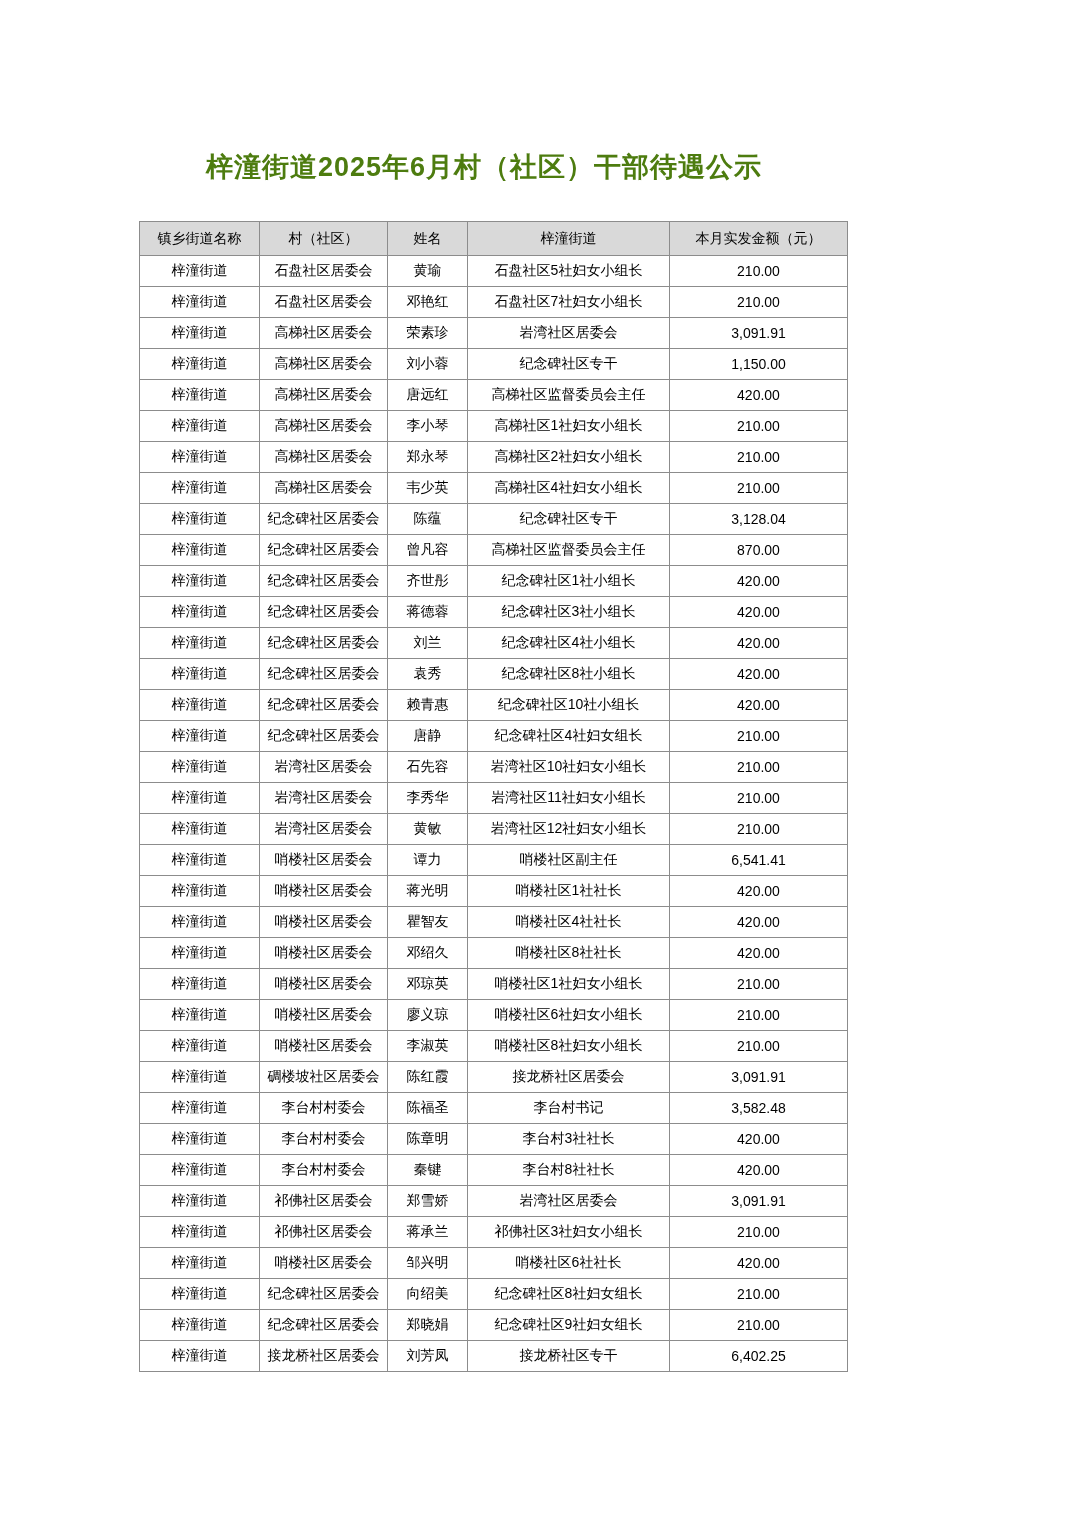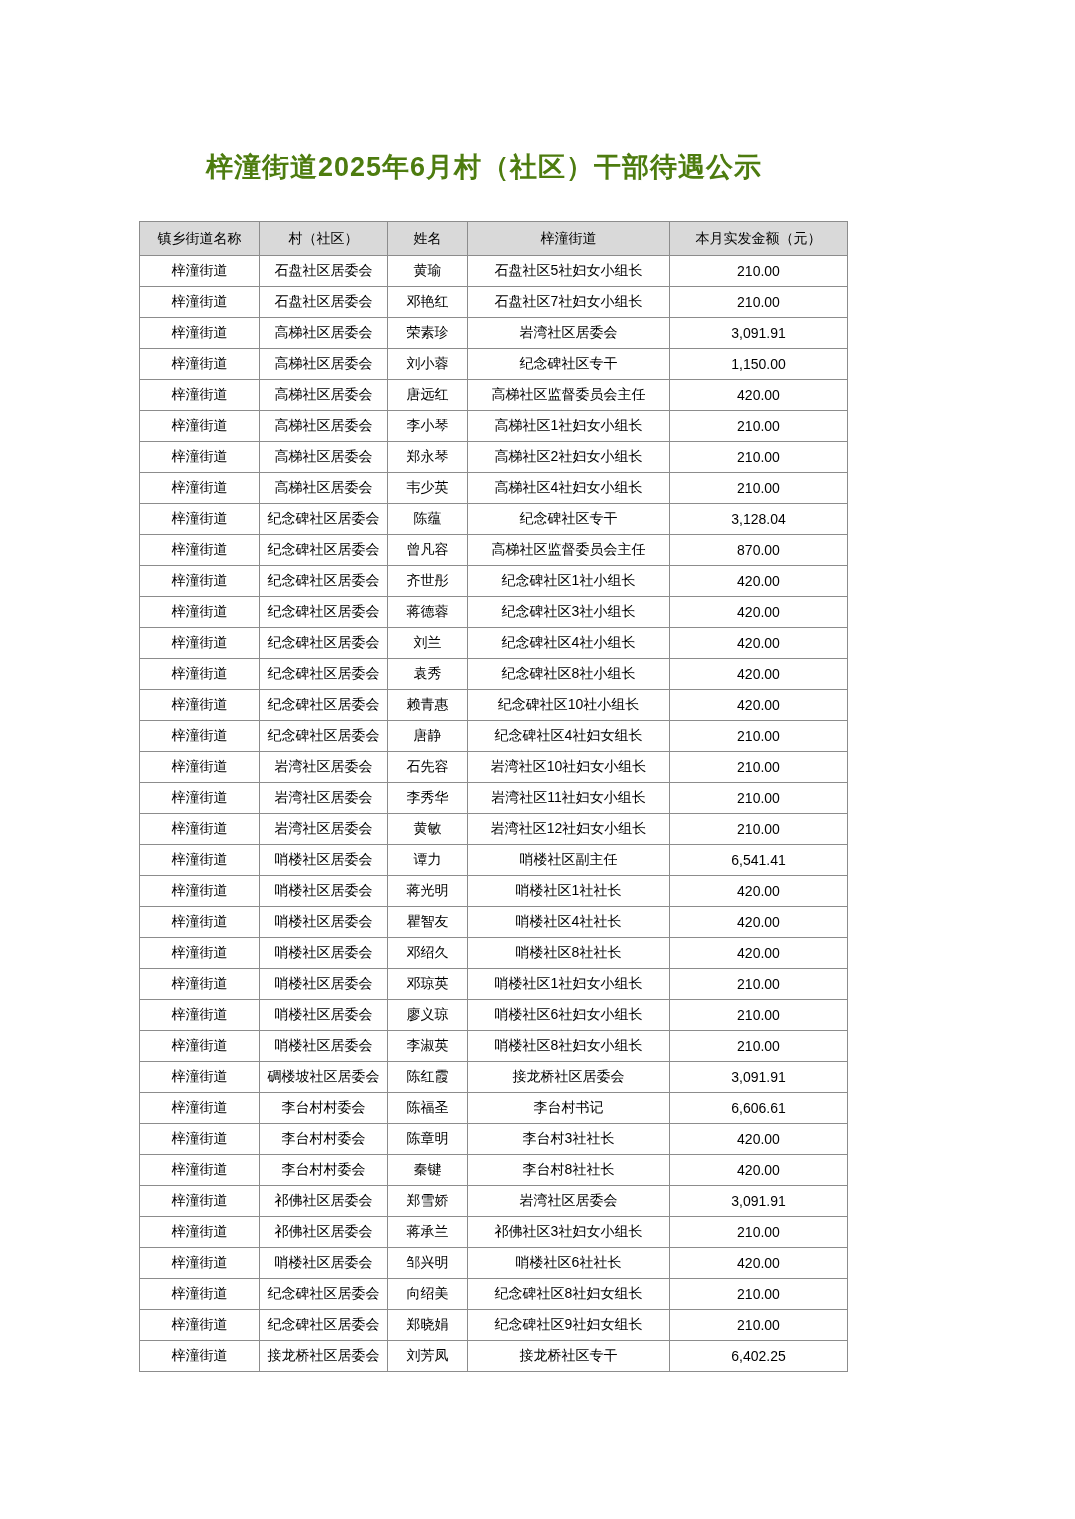--- a/index.html
+++ b/index.html
@@ -276,21 +276,21 @@
             <td>碉楼坡社区居委会</td>
             <td>陈红霞</td>
             <td>接龙桥社区居委会</td>
             <td>3,091.91</td>
           </tr>
           <tr>
             <td>梓潼街道</td>
             <td>李台村村委会</td>
             <td>陈福圣</td>
             <td>李台村书记</td>
-            <td>6,606.61</td>
+            <td>3,582.48</td>
           </tr>
           <tr>
             <td>梓潼街道</td>
             <td>李台村村委会</td>
             <td>陈章明</td>
             <td>李台村3社社长</td>
             <td>420.00</td>
           </tr>
           <tr>
             <td>梓潼街道</td>

